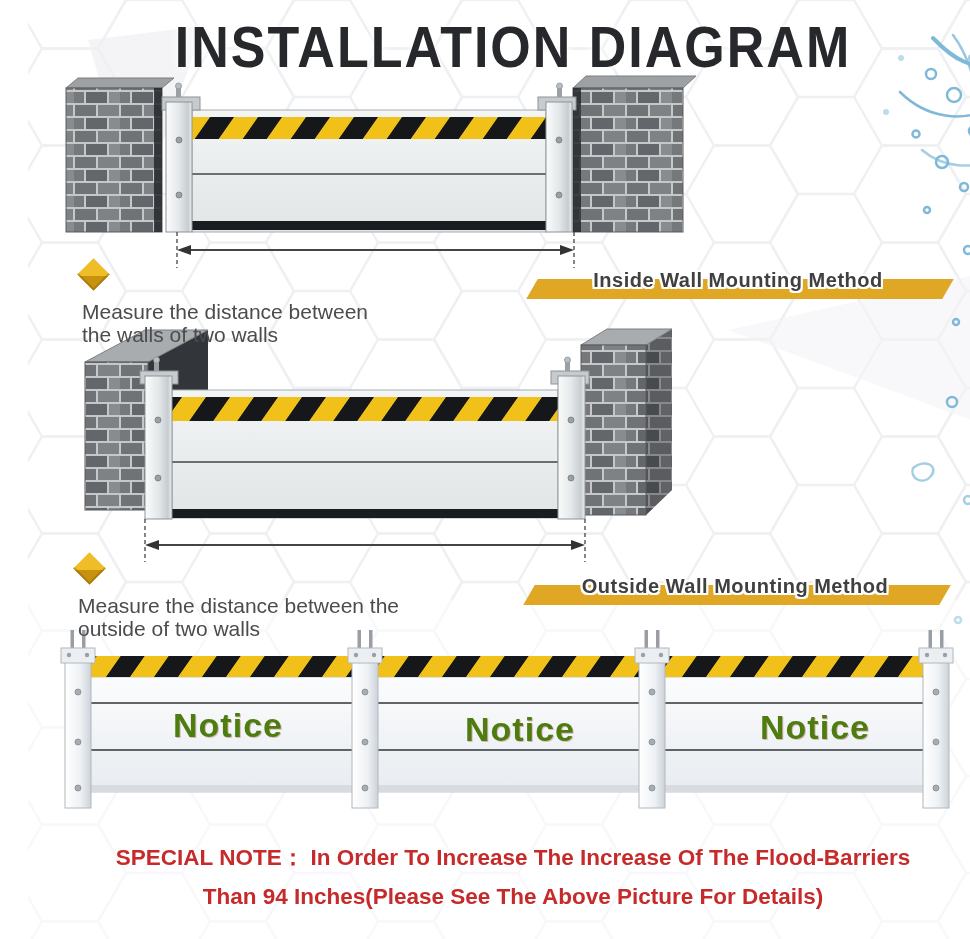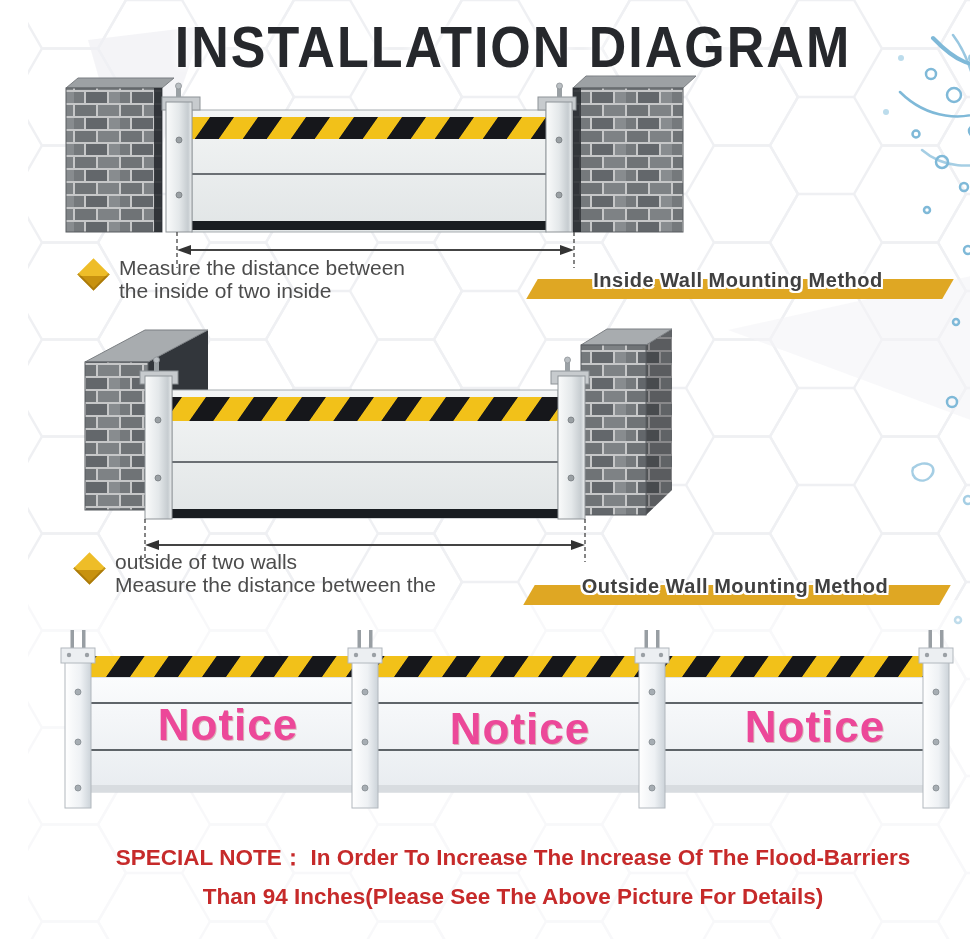--- a/index.html
+++ b/index.html
@@ -5,41 +5,41 @@
   html,body{margin:0;padding:0;background:#fff;}
   .page{position:relative;width:970px;height:939px;background:#fff;overflow:hidden;
         font-family:"Liberation Sans",sans-serif;margin-left:28px;}
   .gfx{position:absolute;left:0;top:0;width:970px;height:939px;}
 
   h1.title{position:absolute;top:14px;left:0;right:0;margin:0;text-align:center;
     font-size:52px;font-weight:700;letter-spacing:2px;color:#26282c;
     transform:scaleY(1.1);transform-origin:top center;
     text-shadow:0 0 10px #fff,0 0 3px #fff;}
 
-  .note{position:absolute;display:flex;gap:14px;}
+  .note{position:absolute;display:flex;gap:14px;flex-direction:column;}
   .note .diamond{width:23px;height:23px;flex:none;margin-top:7px;
     background:linear-gradient(135deg,#eebd28 0 55%,#c8920f 55% 100%);
     transform:rotate(45deg);box-shadow:inset -2px -2px 0 rgba(120,80,0,.35);}
   .note-text{font-size:21px;line-height:23px;color:#4c4c4c;}
   .note-text span{display:block;}
   .note1{left:54px;top:256px;}
   .note2{left:50px;top:550px;}
 
   .banner{position:absolute;width:440px;height:48px;}
   .banner1{left:490px;top:254px;}
   .banner2{left:487px;top:560px;}
   .banner .stripe{position:absolute;left:14px;right:10px;bottom:3px;height:20px;
     background:#dfa723;transform:skewX(-30deg);}
   .banner .label{position:absolute;left:0;right:0;bottom:10px;text-align:center;
     font-weight:700;font-size:20px;color:#404040;letter-spacing:.5px;white-space:nowrap;
     text-shadow:-2px -2px 0 #fff,2px -2px 0 #fff,-2px 2px 0 #fff,2px 2px 0 #fff,
                 0 -2px 0 #fff,0 2px 0 #fff,-2px 0 0 #fff,2px 0 0 #fff;}
 
   .notice{position:absolute;transform:translate(-50%,-50%);font-weight:700;
-    font-size:44px;color:#ec4899;letter-spacing:1px;
+    font-size:34px;color:#4d7c0f;letter-spacing:1px;
     text-shadow:1px 1px 0 rgba(140,0,0,.25);}
   .n1{left:200px;top:725px;}
   .n2{left:492px;top:729px;}
   .n3{left:787px;top:727px;}
 
   .special{position:absolute;left:0;right:0;top:842px;text-align:center;
     color:#c62a2a;font-weight:700;font-size:22.5px;}
   .special p{margin:0 0 11px;}
 </style>
 </head>
@@ -258,34 +258,34 @@
       </g>
     </g>
   </svg>
 
   <h1 class="title">INSTALLATION DIAGRAM</h1>
 
   <div class="note note1">
     <span class="diamond"></span>
     <div class="note-text">
       <span>Measure the distance between</span>
-      <span>the inside of two inside</span>
+      <span>the walls of two walls</span>
     </div>
   </div>
 
   <div class="banner banner1">
     <span class="stripe"></span>
     <span class="label">Inside Wall Mounting Method</span>
   </div>
 
   <div class="note note2">
     <span class="diamond"></span>
     <div class="note-text">
+      <span>Measure the distance between the</span>
       <span>outside of two walls</span>
-      <span>Measure the distance between the</span>
     </div>
   </div>
 
   <div class="banner banner2">
     <span class="stripe"></span>
     <span class="label">Outside Wall Mounting Method</span>
   </div>
 
   <span class="notice n1">Notice</span>
   <span class="notice n2">Notice</span>

